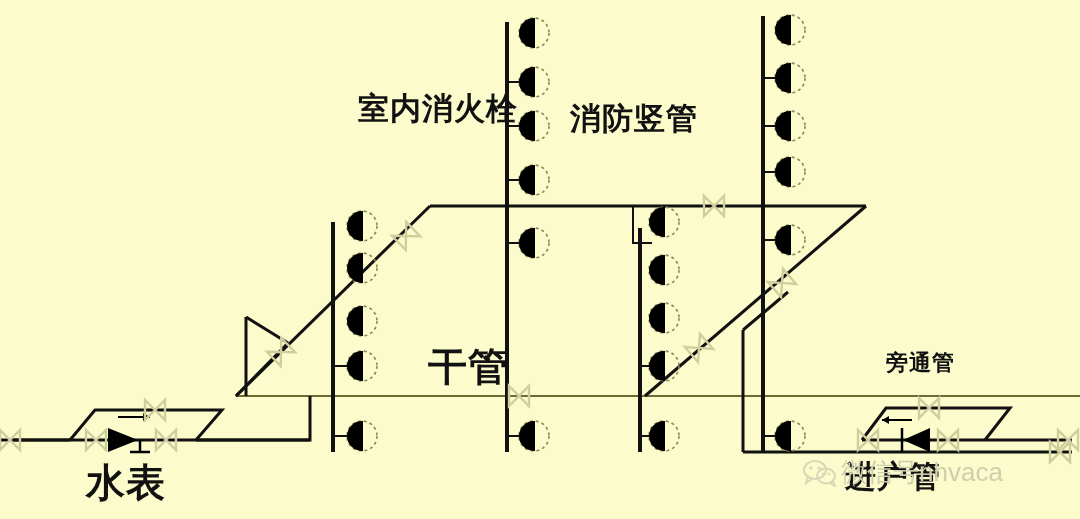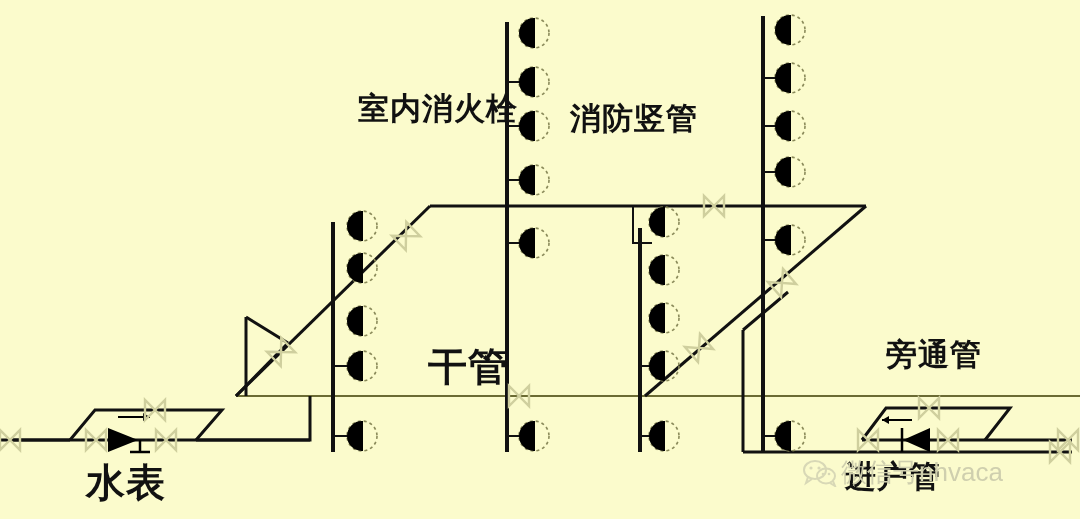--- a/index.html
+++ b/index.html
@@ -16,21 +16,21 @@
     position:absolute;
     color:#111;
     font-family:"Liberation Serif","DejaVu Serif",serif;
     font-weight:700;
     white-space:nowrap;
     letter-spacing:1px;
   }
   .lbl-xfsg{left:358px;top:88px;font-size:31px;}
   .lbl-snxhs{left:570px;top:98px;font-size:31px;}
   .lbl-gg{left:428px;top:340px;font-size:39px;}
-  .lbl-ptg{left:886px;top:334px;font-size:31px;}
+  .lbl-ptg{left:886px;top:348px;font-size:22px;}
   .lbl-sb{left:86px;top:456px;font-size:39px;}
   .lbl-jhg{left:845px;top:456px;font-size:31px;}
   .wm{
     position:absolute;left:803px;top:455px;
     display:flex;align-items:center;gap:4px;
     color:#c9c9a8;font-size:26px;
     font-family:Liberation Sans, sans-serif;
     pointer-events:none;
   }
   .wm .wm-txt{color:#cfcfae;}

